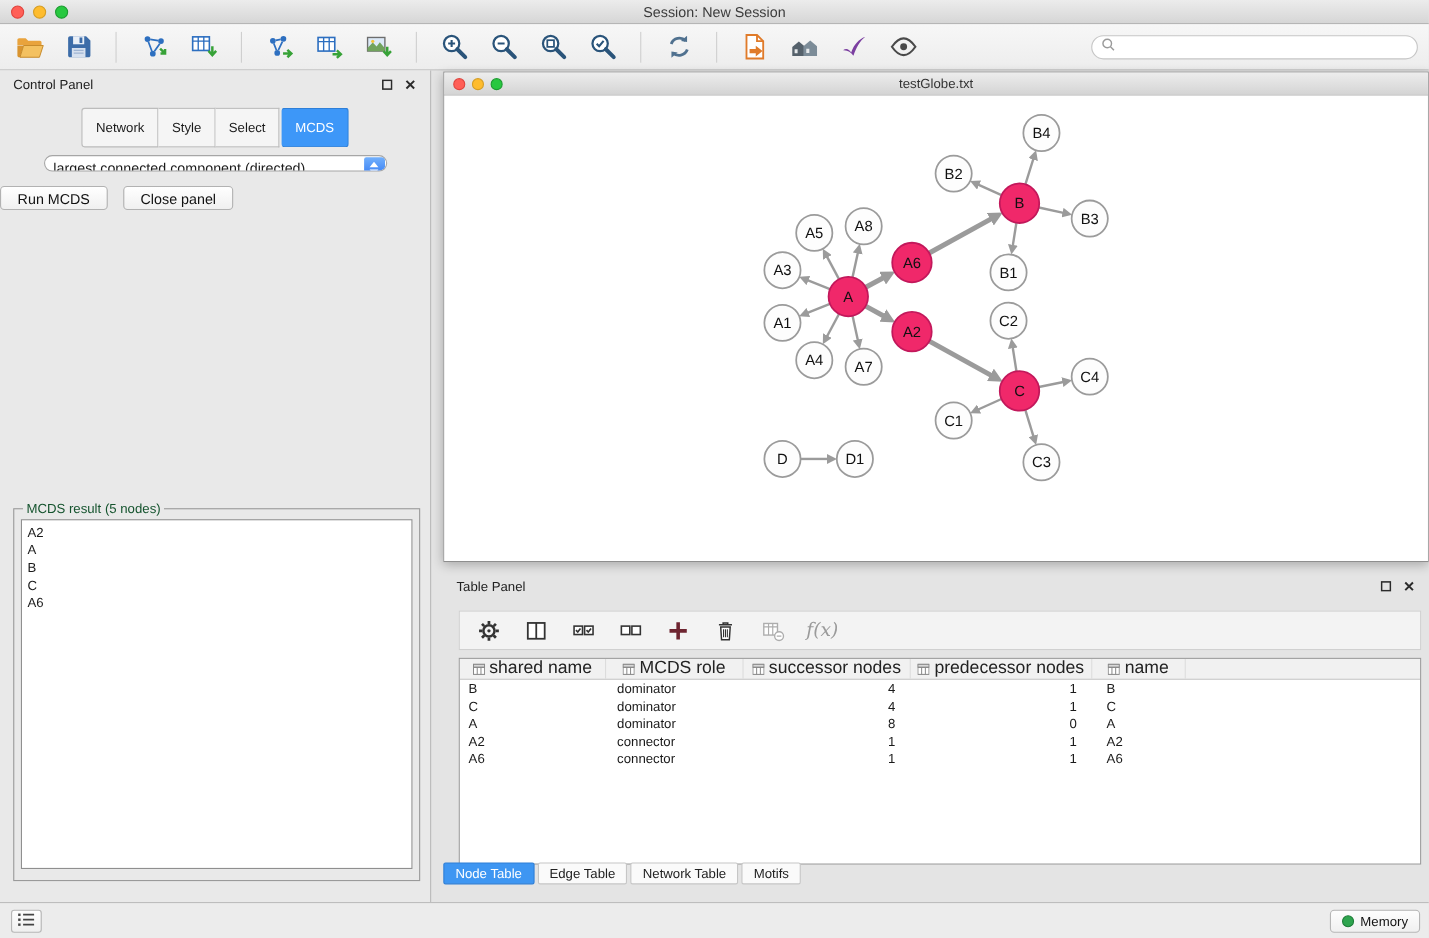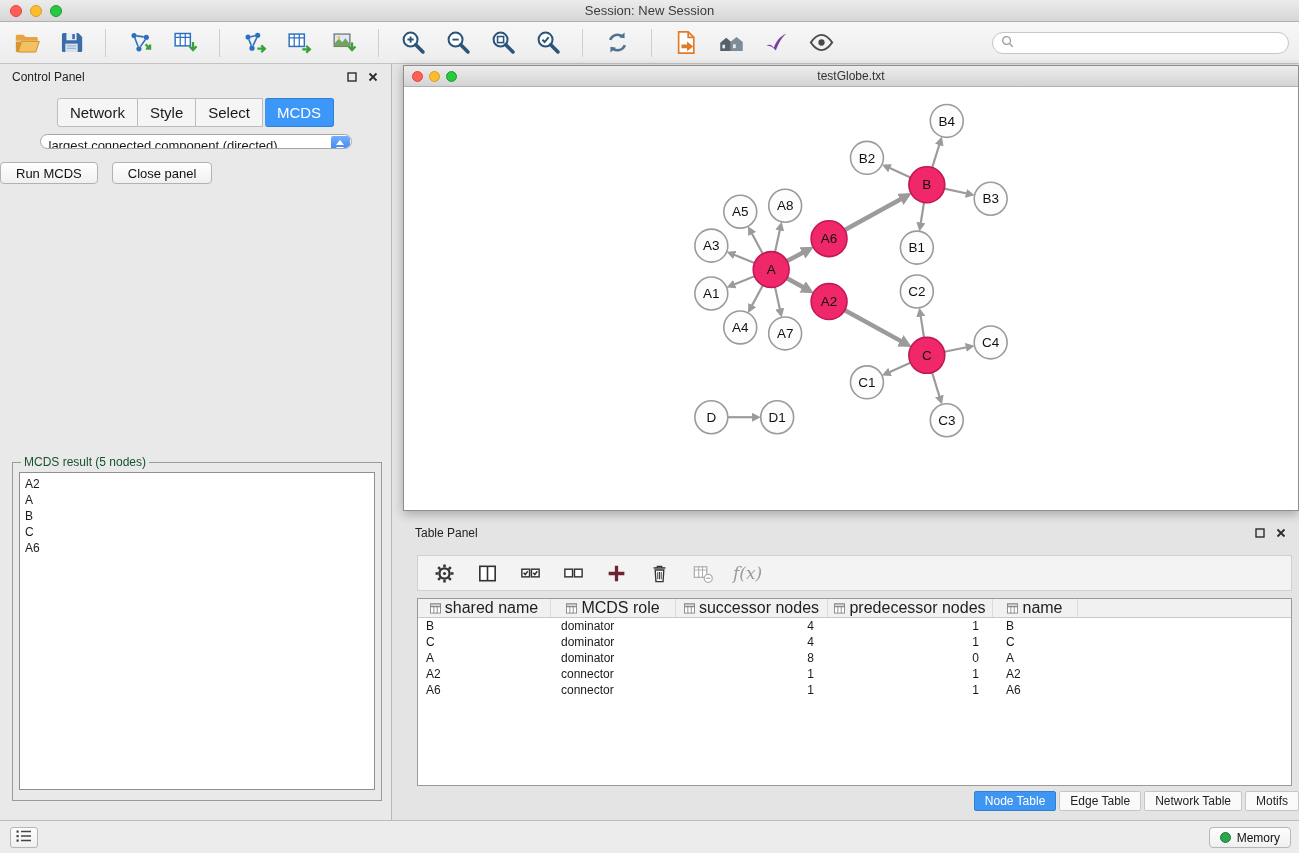--- a/index.html
+++ b/index.html
@@ -32,22 +32,22 @@
 
   
   .panel-header{height:26px;display:flex;align-items:center;padding:0 12px;font-size:12px;color:#222}
   .win-btns{margin-left:auto;display:flex;gap:9px;align-items:center}
   .win-btn{display:flex;align-items:center;justify-content:center;width:12px;height:12px}
 
   
   .control-panel{position:absolute;left:0;top:64px;width:392px;height:756px;
     background:#e9e9e9;border-right:1px solid #b8b8b8}
   .cp-tabs{display:flex;justify-content:center;margin-top:8px}
-  .cp-tab{font-size:15px;color:#1a1a1a;background:#f5f5f5;border:1px solid #bcbcbc;border-left:none;
-    padding:5px 12px;cursor:default}
+  .cp-tab{font-size:12px;color:#1a1a1a;background:#f5f5f5;border:1px solid #bcbcbc;border-left:none;
+    padding:10px 12px;cursor:default}
   .cp-tab:first-child{border-left:1px solid #bcbcbc;border-radius:3px 0 0 3px}
   .cp-tab.active{background:#3d97f8;border-color:#2e7fd8;color:#fff;border-radius:3px;margin-left:2px}
   .opt-label{text-align:center;margin-top:20px;font-size:13px;color:#111}
   .dropdown{position:relative;margin:7px auto 0;width:312px;height:15px;background:#fff;
     border:1px solid #a6a6a6;border-radius:8px;font-size:13px;line-height:21px;padding:0 26px 0 8px;
     white-space:nowrap;overflow:hidden}
   .stepper{position:absolute;right:1px;top:1px;width:19px;height:19px;border-radius:2px;
     background:linear-gradient(#72b0fc,#2e75f2);display:flex;flex-direction:column;
     align-items:center;justify-content:center;gap:2px}
   .tri-up{width:0;height:0;border-left:4px solid transparent;border-right:4px solid transparent;border-bottom:5px solid #fff}
@@ -83,21 +83,21 @@
   .thead{display:flex;height:19px;background:#f1f1f1;border-bottom:1px solid #c9c9c9;font-size:16px;color:#222}
   .th{display:flex;align-items:center;justify-content:center;gap:4px;border-right:1px solid #dcdcdc;height:100%}
   .th-fill{flex:1}
   .tbody{font-size:12px}
   .tr{display:flex;height:16px;line-height:16px}
   .td{overflow:hidden;white-space:nowrap}
   .td.c0{padding-left:8px}
   .td.c1{padding-left:10px}
   .td.c2,.td.c3{text-align:right;padding-right:14px}
   .td.c4{padding-left:13px}
-  .tp-tabs{position:absolute;left:0;top:271px;width:100%;display:flex;justify-content:flex-end;gap:3px}
+  .tp-tabs{position:absolute;left:0;top:264px;width:100%;display:flex;justify-content:flex-start;gap:3px}
   .tp-tab{height:20px;line-height:19px;padding:0 10px;font-size:12px;background:#fafafa;
     border:1px solid #c6c6c6;border-radius:2px;color:#222}
   .tp-tab.active{background:#3e96f2;border-color:#2f7fd6;color:#fff}
 
   
   .statusbar{position:absolute;left:0;top:820px;width:100%;height:33px;background:#ececec;border-top:1px solid #bdbdbd}
   .sb-left{position:absolute;left:10px;top:6px;width:28px;height:21px;
     background:linear-gradient(#fdfdfd,#f0f0f0);border:1px solid #b6b6b6;border-radius:3px;
     display:flex;align-items:center;justify-content:center}
   .sb-memory{position:absolute;right:8px;top:6px;height:21px;padding:8px 10px;

